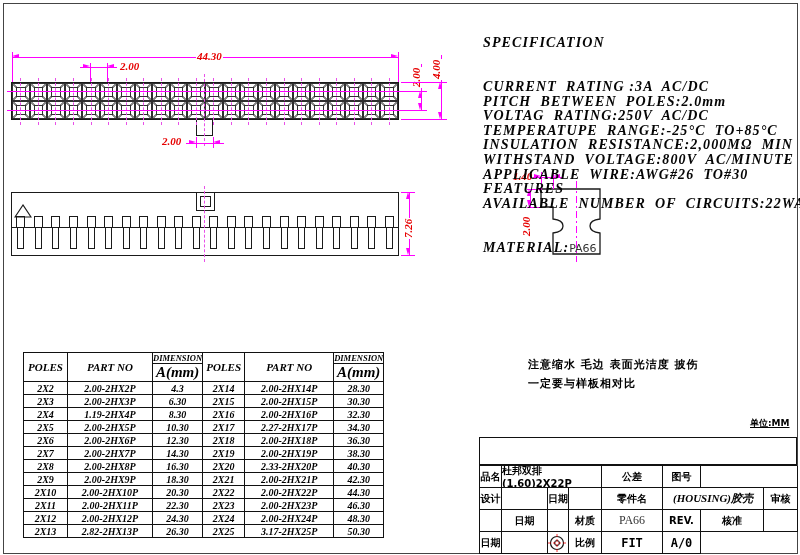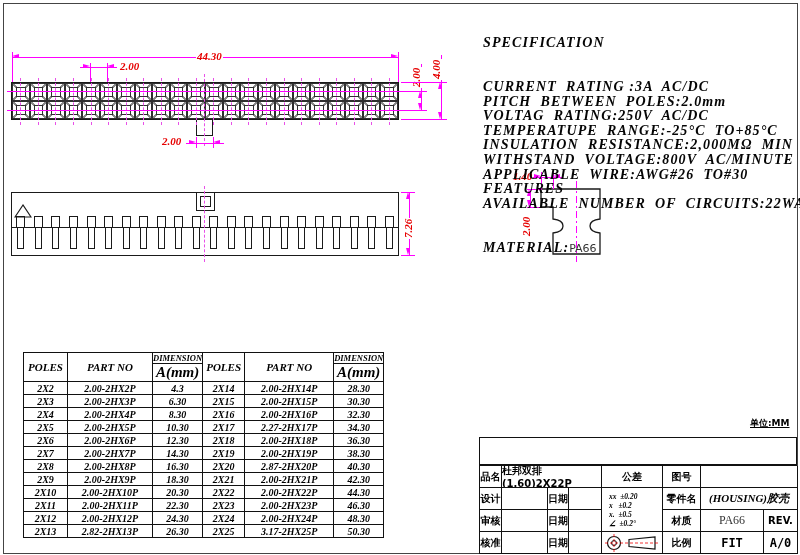--- a/index.html
+++ b/index.html
@@ -289,20 +289,24 @@
     <div class="arr d" style="left:527px;top:200px;"></div>
     <div class="dimtxt rot" style="left:521px;top:237px;">2.00</div>
   </div>
 
   <div id="spec">
     <div>SPECIFICATION</div>
     <div><div>CURRENT  RATING :3A  AC/DC</div><div>PITCH  BETWEEN  POLES:2.0mm</div><div>VOLTAG  RATING:250V  AC/DC</div><div>TEMPERATUPE  RANGE:-25°C  TO+85°C</div><div>INSULATION  RESISTANCE:2,000MΩ  MIN</div><div>WITHSTAND  VOLTAGE:800V  AC/MINUTE</div><div>APPLICABLE  WIRE:AWG#26  TO#30</div><div>FEATURES</div><div>AVAILABLE  NUMBER  OF  CIRCUITS:22WAYS</div></div>
     <div><span>MATERIAL:</span><span class="mat-val">PA66</span></div>
   </div>
 
+  <div id="notes">
+    <div>注意缩水 毛边 表面光洁度 披伤</div>
+    <div>一定要与样板相对比</div>
+  </div>
 
   <table id="parts-table">
       <colgroup>
         <col style="width: 44px;">
         <col style="width: 85px;">
         <col style="width: 44px;">
         <col style="width: 42px;">
         <col style="width: 89px;">
         <col style="width: 45px;">
       </colgroup>
@@ -332,21 +336,21 @@
         <tr>
           <td>2X3</td>
           <td>2.00-2HX3P</td>
           <td>6.30</td>
           <td>2X15</td>
           <td>2.00-2HX15P</td>
           <td>30.30</td>
         </tr>
         <tr>
           <td>2X4</td>
-          <td>2.00-2HX4P</td>
+          <td>1.19-2HX4P</td>
           <td>8.30</td>
           <td>2X16</td>
           <td>2.00-2HX16P</td>
           <td>32.30</td>
         </tr>
         <tr>
           <td>2X5</td>
           <td>2.00-2HX5P</td>
           <td>10.30</td>
           <td>2X17</td>
@@ -367,21 +371,21 @@
           <td>14.30</td>
           <td>2X19</td>
           <td>2.00-2HX19P</td>
           <td>38.30</td>
         </tr>
         <tr>
           <td>2X8</td>
           <td>2.00-2HX8P</td>
           <td>16.30</td>
           <td>2X20</td>
-          <td>2.87-2HX20P</td>
+          <td>2.33-2HX20P</td>
           <td>40.30</td>
         </tr>
         <tr>
           <td>2X9</td>
           <td>2.00-2HX9P</td>
           <td>18.30</td>
           <td>2X21</td>
           <td>2.00-2HX21P</td>
           <td>42.30</td>
         </tr>
@@ -427,21 +431,20 @@
     <div class="tb">品名</div>
     <div class="tb cs3">杜邦双排(1.60)2X22P</div>
     <div class="tb">公差</div>
     <div class="tb">图号</div>
     <div class="tb cs2"></div>
 
     <div class="tb">设计</div>
     <div class="tb"></div>
     <div class="tb">日期</div>
     <div class="tb"></div>
-    <div class="tb rs2 tol"><div>xx  ±0.20</div><div>x   ±0.2</div><div>x.  ±0.5</div><div>∠  ±0.2°</div></div>
     <div class="tb">零件名</div>
     <div class="tb cs2 partname">(HOUSING)胶壳</div>
 
     <div class="tb">审核</div>
     <div class="tb"></div>
     <div class="tb">日期</div>
     <div class="tb"></div>
     <div class="tb">材质</div>
     <div class="tb mat">PA66</div>
     <div class="tb">REV.</div>

